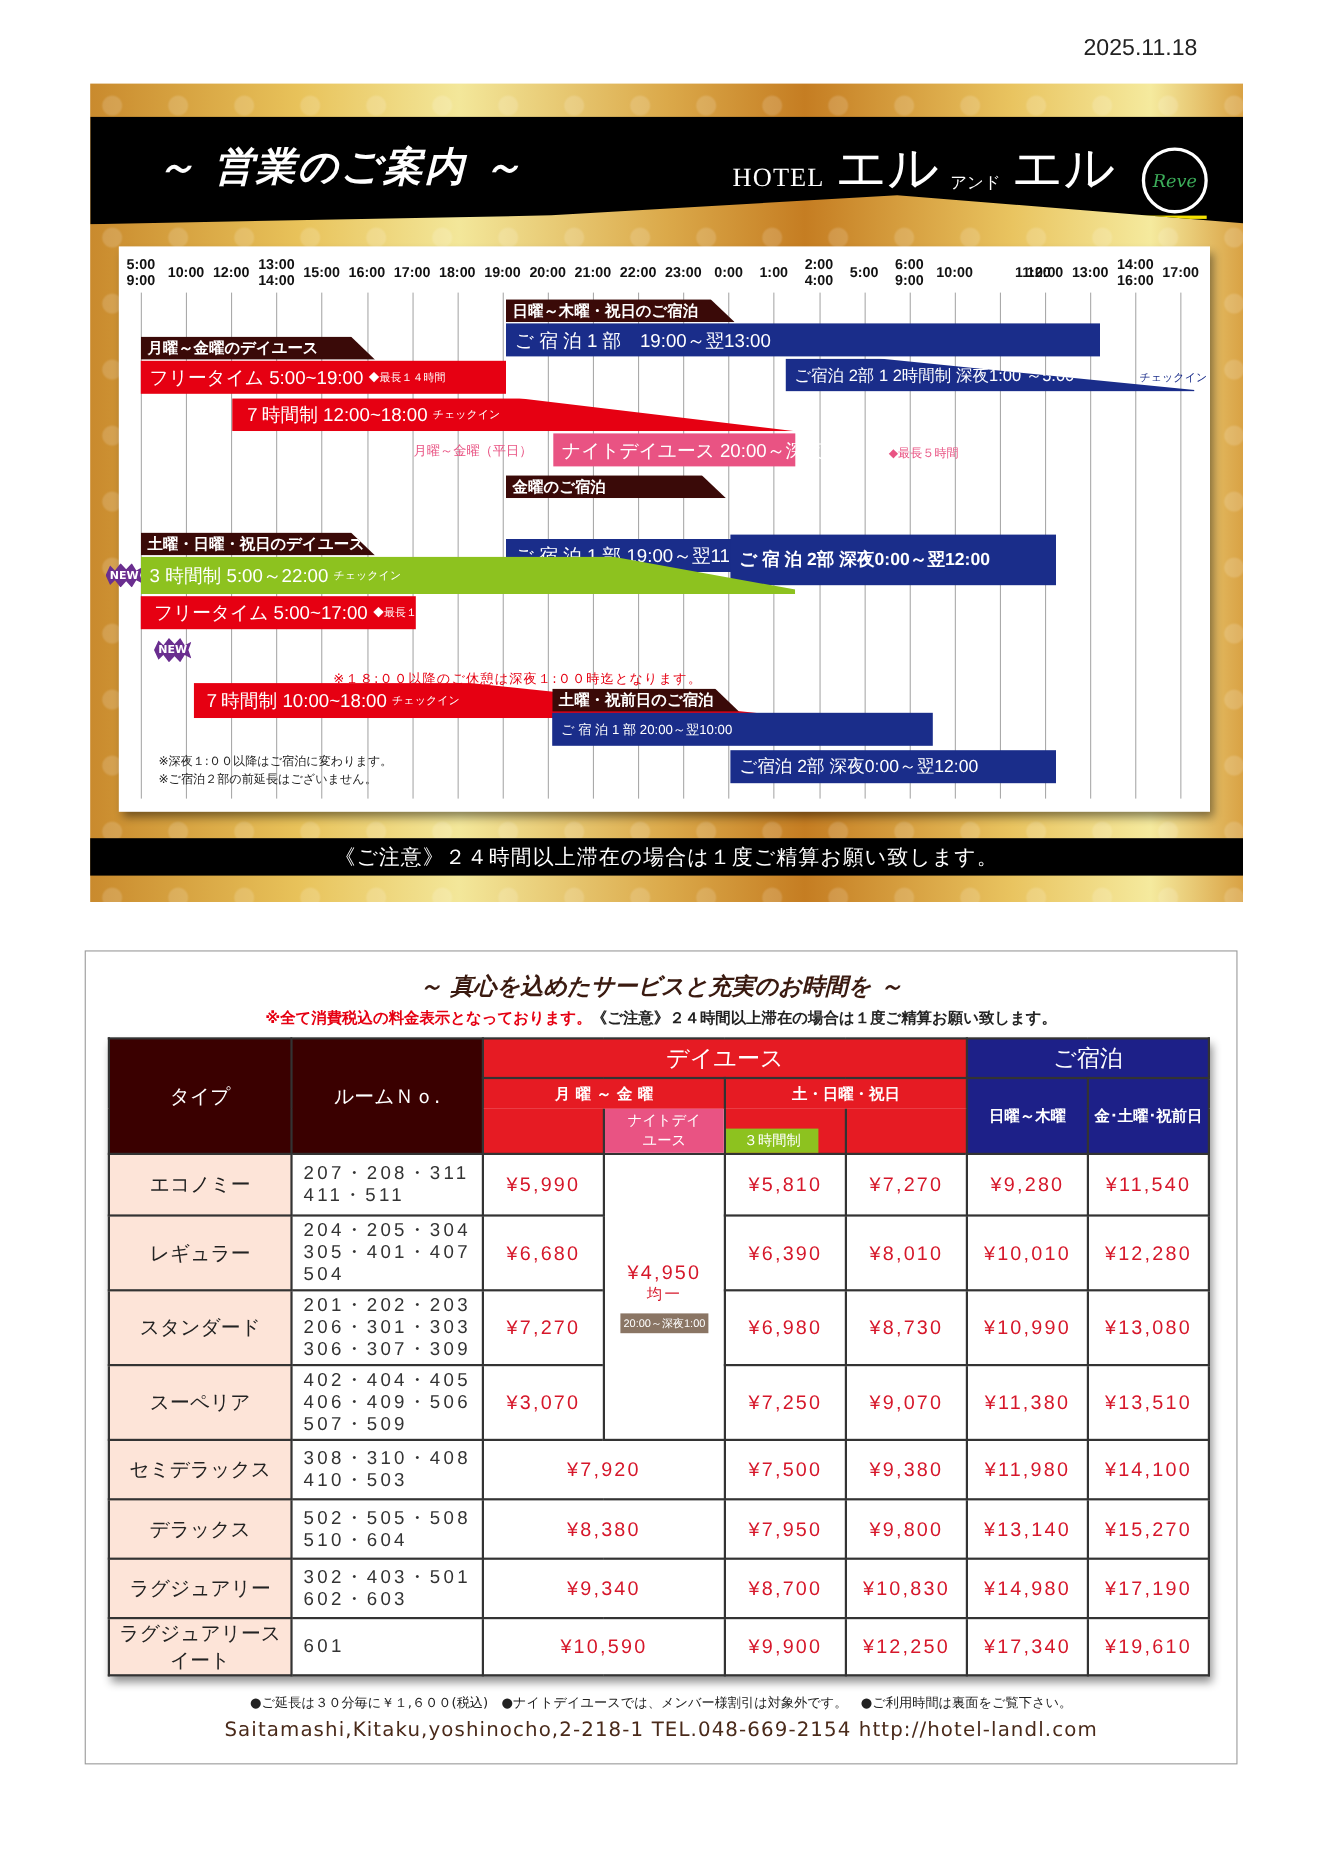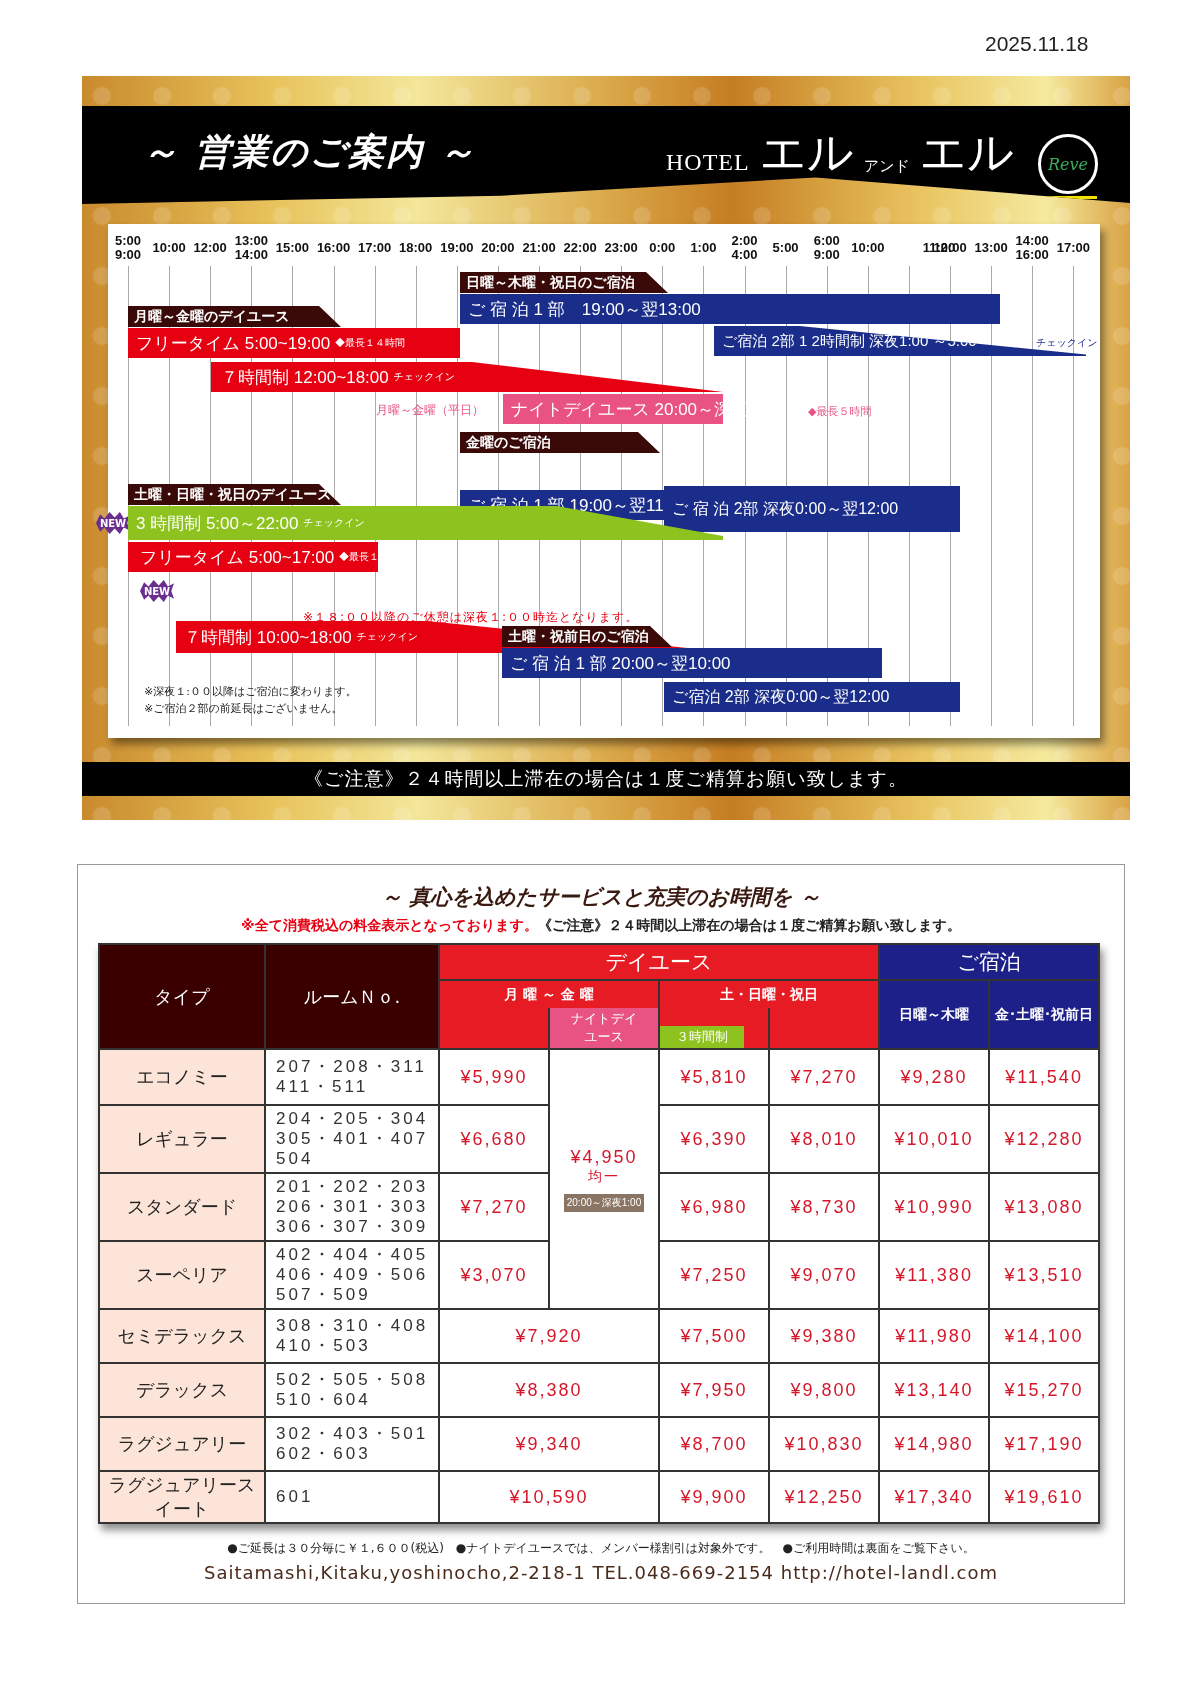--- a/index.html
+++ b/index.html
@@ -157,38 +157,38 @@
     <div class="bar red" style="left:103px;top:138px;width:512px;height:30px;font-size:17px;clip-path:polygon(0 0,51% 0,100% 100%,0 100%);">
       <span style="padding-left:2px">７時間制  12:00~18:00</span>&nbsp;<span class="small">チェックイン</span>
     </div>
 
     <div class="note-pink" style="left:268px;top:178px;">月曜～金曜（平日）</div>
     <div class="bar pink" style="left:395px;top:170px;width:220px;height:30px;font-size:17px;overflow:visible;">ナイトデイユース 20:00～深夜1:00</div>
     <div class="note-pink" style="left:700px;top:180px;font-size:11px;">◆最長５時間</div>
 
     <div class="label-tab" style="left:352px;top:208px;width:200px;">金曜のご宿泊</div>
     <div class="bar blue" style="left:352px;top:230px;width:457px;height:30px;font-size:17px;margin-top:36px;">ご 宿 泊 1 部  19:00～翌11:00</div>
-    <div class="bar blue" style="left:556px;top:262px;width:296px;height:46px;font-size:16px;">ご 宿 泊  2部   深夜0:00～翌12:00</div>
+    <div class="bar blue" style="left:556px;top:262px;width:296px;height:46px;font-size:16px;font-weight:bold;">ご 宿 泊  2部   深夜0:00～翌12:00</div>
 
     <div class="label-tab" style="left:20px;top:260px;width:213px;">土曜・日曜・祝日のデイユース</div>
     <div class="new-badge" style="left:-12px;top:288px;">NEW</div>
     <div class="bar green" style="left:20px;top:282px;width:595px;height:34px;font-size:17px;clip-path:polygon(0 0,72% 0,100% 88%,100% 100%,0 100%);">
       <span>3 時間制  5:00～22:00</span>&nbsp;<span class="small">チェックイン</span>
     </div>
     <div class="bar red" style="left:20px;top:318px;width:250px;height:30px;font-size:17px;overflow:visible;padding-left:12px;">
       <span>フリータイム  5:00~17:00</span>&nbsp;<span class="small">◆最長１２時間</span>
     </div>
     <div class="new-badge" style="left:32px;top:356px;">NEW</div>
     <div class="bar red" style="left:68px;top:350px;width:547px;height:32px;font-size:17px;clip-path:polygon(0 0,46% 0,100% 96%,100% 100%,0 100%);margin-top:47px;">
       <span>７時間制 10:00~18:00</span>&nbsp;<span class="small">チェックイン</span>
     </div>
     <div class="note-red" style="left:195px;top:385px;">※１８:００以降のご休憩は深夜１:００時迄となります。</div>
 
     <div class="label-tab" style="left:394px;top:402px;width:170px;">土曜・祝前日のご宿泊</div>
-    <div class="bar blue" style="left:394px;top:424px;width:380px;height:30px;font-size:17px;">ご 宿 泊 1 部  20:00～翌10:00</div>
+    <div class="bar blue" style="left:394px;top:424px;width:346px;height:30px;font-size:12px;">ご 宿 泊 1 部  20:00～翌10:00</div>
     <div class="bar blue" style="left:556px;top:458px;width:296px;height:30px;font-size:16px;">ご宿泊 2部  深夜0:00～翌12:00</div>
 
     <div class="note" style="left:36px;top:460px;">※深夜１:００以降はご宿泊に変わります。</div>
     <div class="note" style="left:36px;top:477px;">※ご宿泊２部の前延長はございません。</div>
   </div>
 
   <div id="caution-bar" class="abs">《ご注意》２４時間以上滞在の場合は１度ご精算お願い致します。</div>
 </div>
 
 <div id="panel-bottom" class="abs">

